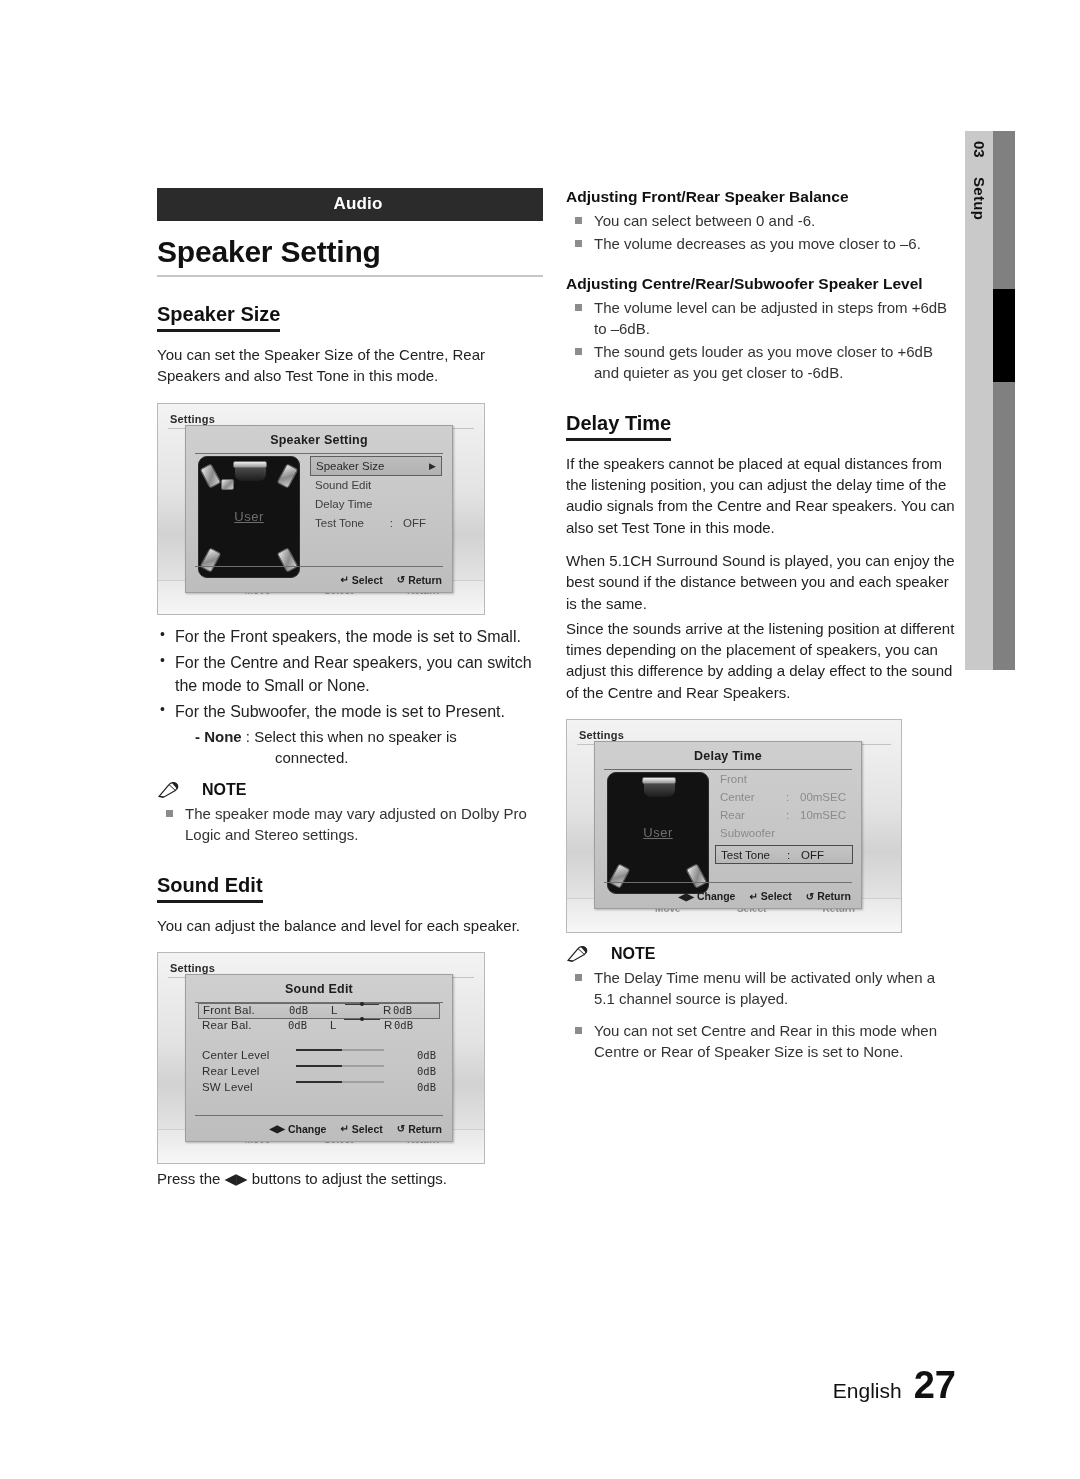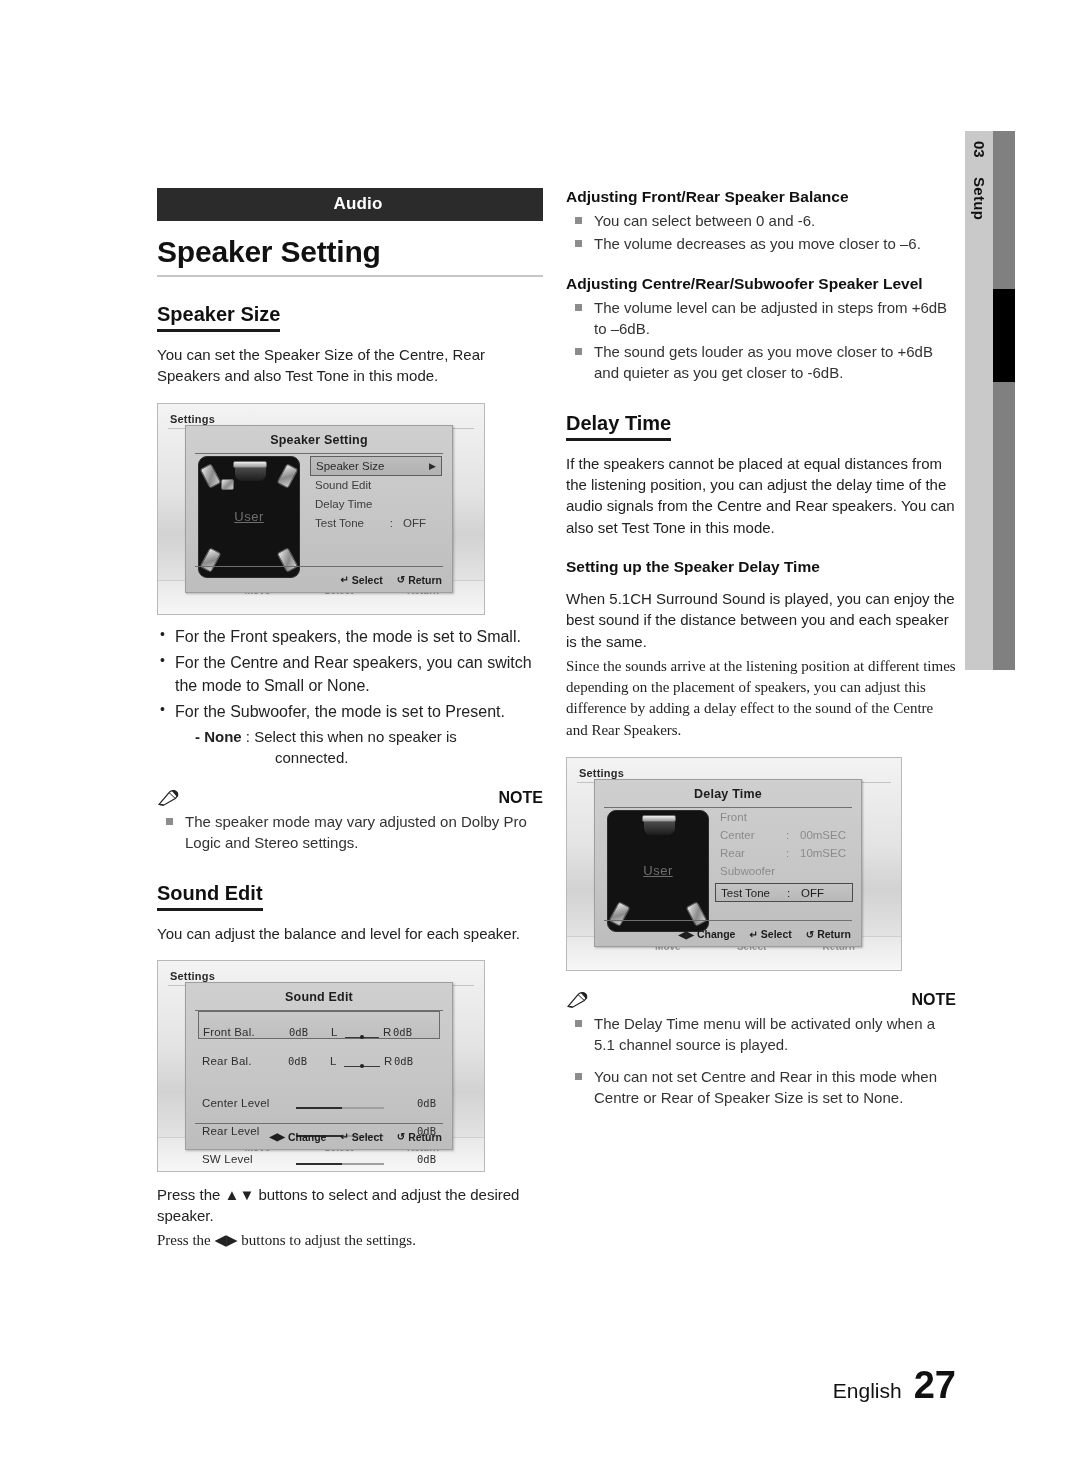--- a/index.html
+++ b/index.html
@@ -83,21 +83,21 @@
   }
   .h3 {
     font-size: 15.5px; font-weight: bold; color: #111;
     margin-top: 20px;
   }
 
   p.body {
     font-size: 15px; line-height: 1.42; color: #222;
     margin-top: 12px;
   }
-  p.body.compact { margin-top: 4px; font-family: Liberation Serif, serif; }
+  p.body.compact { margin-top: 4px; }
 
   
   ul.dots { list-style: none; margin-top: 10px; }
   ul.dots > li {
     font-size: 16px; line-height: 1.44; color: #222;
     position: relative; padding-left: 18px; margin-bottom: 3px;
   }
   ul.dots > li:before {
     content: "\2022"; position: absolute; left: 3px; top: -1px;
     font-size: 14px; color: #222;
@@ -115,23 +115,22 @@
 
   .subdef {
     font-size: 15px; line-height: 1.44; color: #222;
     padding-left: 50px; text-indent: -12px; margin-top: 2px;
   }
   .subdef b { font-weight: bold; }
   .subdef .cont { display: block; padding-left: 68px; text-indent: 0; }
 
   
   .note-head {
-    display: flex; align-items: center; gap: 7px;
-    margin-top: 20px;
-    justify-content: space-between;
+    display: flex; align-items: center; gap: 21px;
+    margin-top: 12px;
   }
   .note-head .pencil { width: 24px; height: 18px; }
   .note-head .word { font-size: 16px; font-weight: bold; color: #111; }
 
   
   .ui-shot {
     position: relative; margin-top: 16px;
     width: 328px; height: 212px;
     border: 1px solid #b9b9b9;
     background: linear-gradient(180deg,#f3f3f3 0%,#e3e3e3 42%,#d2d2d2 62%,#efefef 100%);
@@ -258,21 +257,21 @@
   .dt-row .d-colon { width: 14px; }
   .dt-row.box {
     border: 1px solid #4a4a4a; color: #1e1e1e;
     background: linear-gradient(180deg,#c4c4c4,#b8b8b8);
     height: 19px; margin-top: 3px;
   }
 
   
   .se-wrap { position: absolute; left: 12px; right: 12px; top: 28px; }
   .se-row {
-    display: flex; align-items: flex-end; height: 28px;
+    display: flex; align-items: flex-start; height: 16px;
     font-size: 11.5px; color: #2f2f2f; padding: 0 4px;
   }
   .se-row.sel {
     border: 1px solid #6a6a6a;
     background: linear-gradient(180deg,#c9c9c9,#bfbfbf);
   }
   .se-row .s-label { width: 86px; letter-spacing: .2px; }
   .se-row .s-db { width: 42px; font-family: "DejaVu Sans Mono", monospace; font-size: 10.5px; }
   .se-row .s-lr { width: 10px; }
   .se-bal-track {
@@ -491,42 +490,40 @@
             <span>Select</span>
           </span>
           <span class="fi">
             <span class="ic">↺</span>
             <span>Return</span>
           </span>
         </div>
       </div>
     </div>
 
-    <p class="body">Press the ▲▼ buttons to select and adjust the desired speaker.</p>
     <p class="body compact">Press the ◀▶ buttons to adjust the settings.</p>
   </div>
 
   <div class="col-right">
 
     <div class="h3" style="margin-top:0">Adjusting Front/Rear Speaker Balance</div>
     <ul class="sq">
       <li>You can select between 0 and -6.</li>
       <li>The volume decreases as you move closer to –6.</li>
     </ul>
 
     <div class="h3">Adjusting Centre/Rear/Subwoofer Speaker Level</div>
     <ul class="sq">
       <li>The volume level can be adjusted in steps from +6dB to –6dB.</li>
       <li>The sound gets louder as you move closer to +6dB and quieter as you get closer to -6dB.</li>
     </ul>
 
     <div class="h2">Delay Time</div>
     <p class="body">If the speakers cannot be placed at equal distances from the listening position, you can adjust the delay time of the audio signals from the Centre and  Rear speakers. You can also set Test Tone in this mode.</p>
 
-    <div class="h3">Setting up the Speaker Delay Time</div>
     <p class="body">When 5.1CH Surround Sound is played, you can enjoy the best sound if the distance between you and each speaker is the same.</p>
     <p class="body compact">Since the sounds arrive at the listening position at different times depending on the placement of speakers, you can adjust this difference by adding a delay effect to the sound of the Centre and Rear Speakers.</p>
 
     
     <div class="ui-shot wide">
       <div class="bg-rule"></div>
       <div class="bg-vline"></div>
       <div class="settings-word">Settings</div>
       <div class="bg-floor"></div>
       <div class="ghost-bar">

